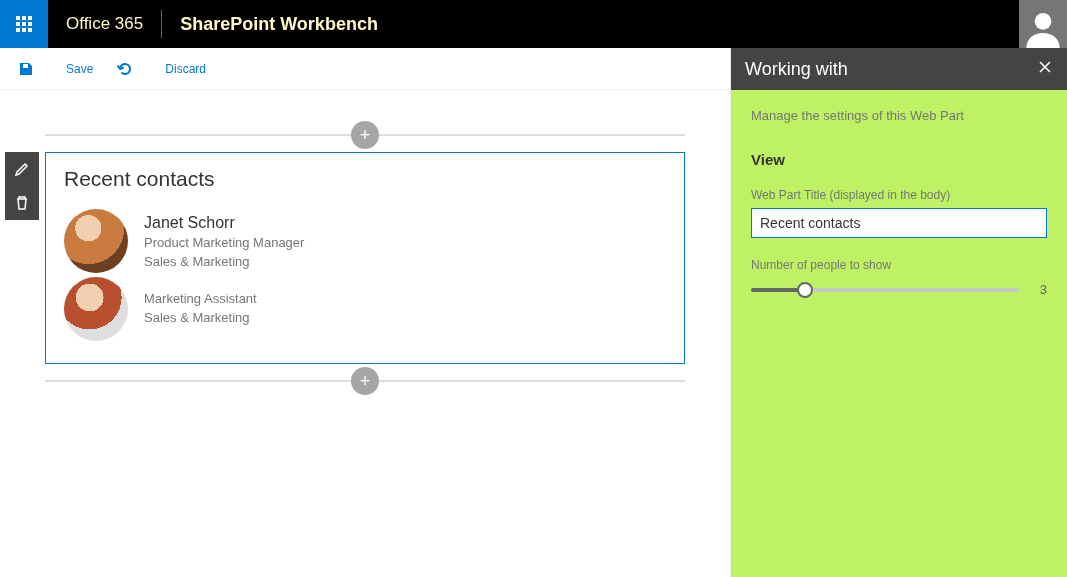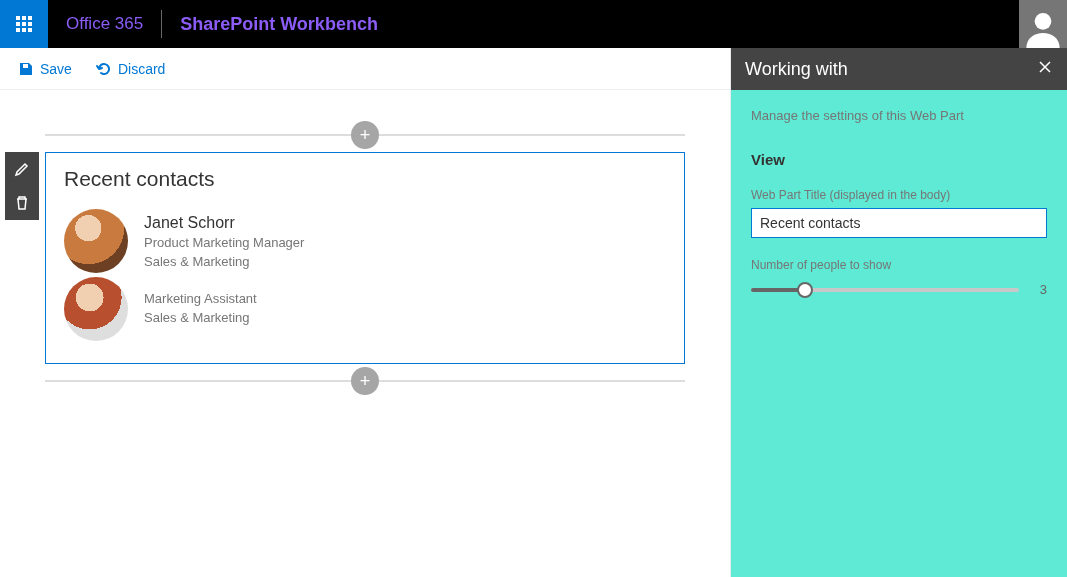--- a/index.html
+++ b/index.html
@@ -1,32 +1,32 @@
 <!DOCTYPE html>
 <html><head>
 <meta charset="utf-8">
 <style>
 * { box-sizing: border-box; margin: 0; padding: 0; font-family: "Segoe UI", Arial, sans-serif; }
 body { width: 1067px; height: 577px; overflow: hidden; background: #fff; }
 
 
-.top-header { height: 48px; background: #000; display: flex; align-items: center; color: #8b5cf6; }
+.top-header { height: 48px; background: #000; display: flex; align-items: center; color: #fef9c3; }
 .waffle-btn { width: 48px; height: 48px; background: #0078d4; display: flex; align-items: center; justify-content: center; cursor: pointer; }
 .waffle-icon { width: 16px; height: 16px; display: grid; grid-template-columns: repeat(3,1fr); grid-template-rows: repeat(3,1fr); gap: 2px; }
 .waffle-icon span { background: #fff; width: 4px; height: 4px; }
 .brand { padding: 0 18px; font-size: 17px; font-weight: 400; }
 .divider { width: 1px; height: 28px; background: #666; }
 .app-title { padding: 0 18px; font-size: 18px; font-weight: 700; }
 .header-spacer { flex: 1; }
 .avatar-box { width: 48px; height: 48px; background: #767676; display: flex; align-items: flex-end; justify-content: center; overflow: hidden; }
 .avatar-svg { width: 40px; height: 40px; fill: #fff; }
 
 
 .command-bar { height: 42px; background: #fff; display: flex; align-items: center; padding: 0 18px; border-bottom: 1px solid #eee; }
-.cmd-btn { display: flex; align-items: center; color: #0078d4; font-size: 14px; margin-right: 24px; cursor: pointer; }
+.cmd-btn { display: flex; align-items: center; color: #0078d4; font-size: 12px; margin-right: 24px; cursor: pointer; gap: 26px; }
 .cmd-btn svg { margin-right: 6px; }
 .cmd-spacer { flex: 1; }
 .view-btn { display: flex; align-items: center; color: #0078d4; font-size: 14px; margin-left: 28px; cursor: pointer; }
 .view-btn svg { margin-right: 6px; }
 
 
 .canvas-wrap { position: absolute; top: 90px; left: 0; right: 337px; bottom: 0; overflow: auto; background: #fff; padding: 0 18px; }
 .canvas-inner { margin: 0 auto; width: 640px; position: relative; padding-top: 36px; }
 .section-dz { height: 2px; background: #ddd; position: relative; margin: 8px 0 16px 0; }
 .add-circle { position: absolute; left: 50%; top: 50%; transform: translate(-50%,-50%); width: 28px; height: 28px; border-radius: 50%; background: #a6a6a6; color: #fff; display: flex; align-items: center; justify-content: center; font-size: 18px; cursor: pointer; }
@@ -43,21 +43,21 @@
 .person { display: flex; align-items: center; margin-bottom: 4px; }
 .person-photo { width: 64px; height: 64px; border-radius: 50%; margin-right: 16px; flex-shrink: 0; }
 .person-photo.p0 { background: radial-gradient(circle at 35% 30%, #f5d8b8 0 22%, #e0b030 22% 52%, #3b74b8 52% 100%); }
 .person-photo.p1 { background: radial-gradient(circle at 38% 30%, #f0d0b0 0 22%, #c97a3e 22% 60%, #6d4024 60% 100%); }
 .person-photo.p2 { background: radial-gradient(circle at 40% 32%, #f0d0b0 0 24%, #b85030 24% 55%, #dedede 55% 100%); }
 .person-meta { display: flex; flex-direction: column; line-height: 1.45; }
 .person-name { font-size: 16px; color: #333; }
 .person-sub { font-size: 13px; color: #767676; }
 
 
-.prop-pane { position: absolute; top: 48px; right: 0; width: 337px; bottom: 0; background: #5eead4; border-left: 1px solid #eaeaea; }
+.prop-pane { position: absolute; top: 48px; right: 0; width: 337px; bottom: 0; background: #bef264; border-left: 1px solid #eaeaea; }
 .prop-header { height: 42px; background: #444; color: #fff; display: flex; align-items: center; padding: 0 14px; }
 .prop-header-title { font-size: 18px; font-weight: 300; flex: 1; }
 .prop-close { cursor: pointer; }
 .prop-close svg { width: 16px; height: 16px; stroke: #fff; }
 .prop-body { padding: 18px 20px; }
 .prop-desc { font-size: 13px; color: #767676; margin-bottom: 28px; }
 .prop-group { font-size: 15px; font-weight: 600; color: #333; margin-bottom: 20px; }
 .field-label { font-size: 12px; color: #767676; margin-bottom: 6px; }
 .text-input { width: 100%; border: 1px solid #0078d4; padding: 6px 8px; font-size: 14px; color: #333; outline: none; }
 .slider-wrap { display: flex; align-items: center; margin-top: 10px; }

